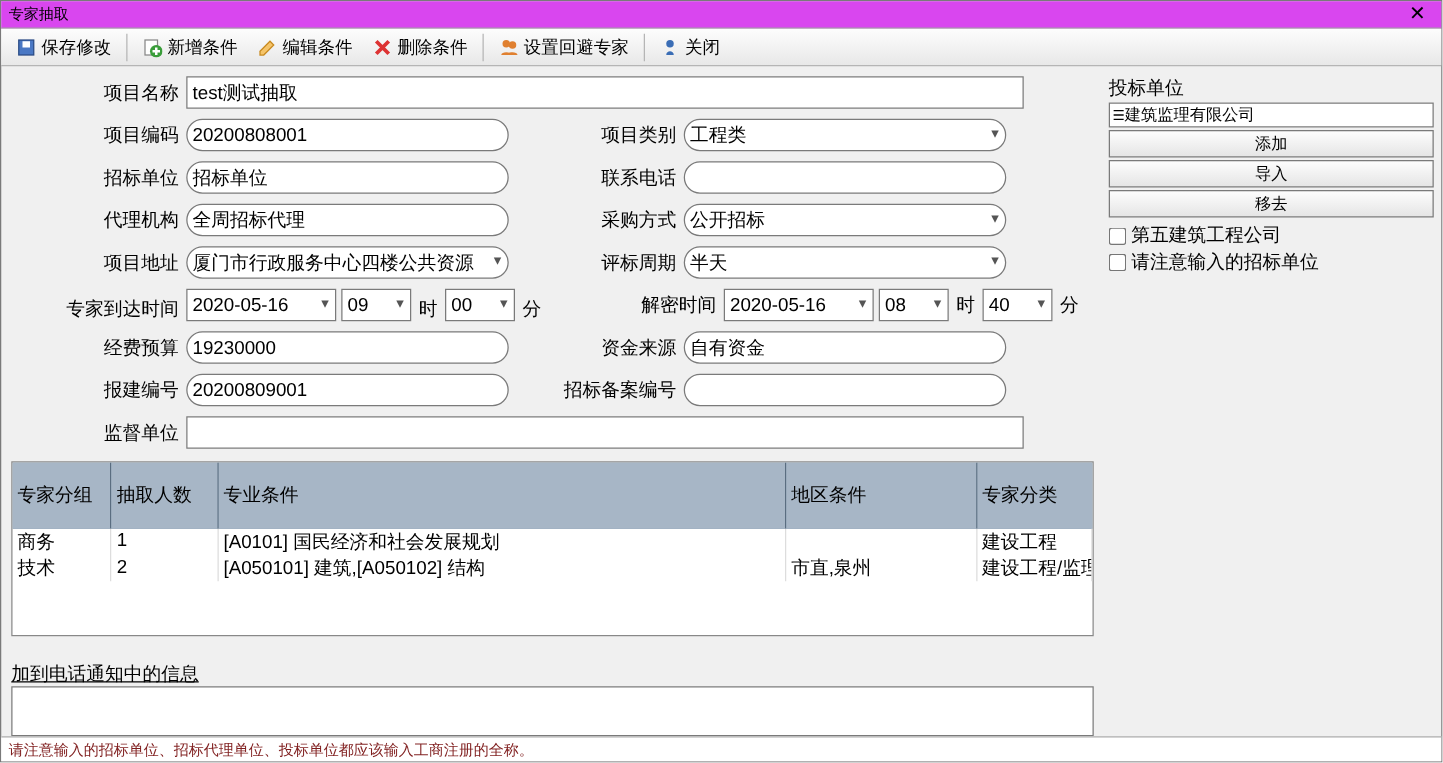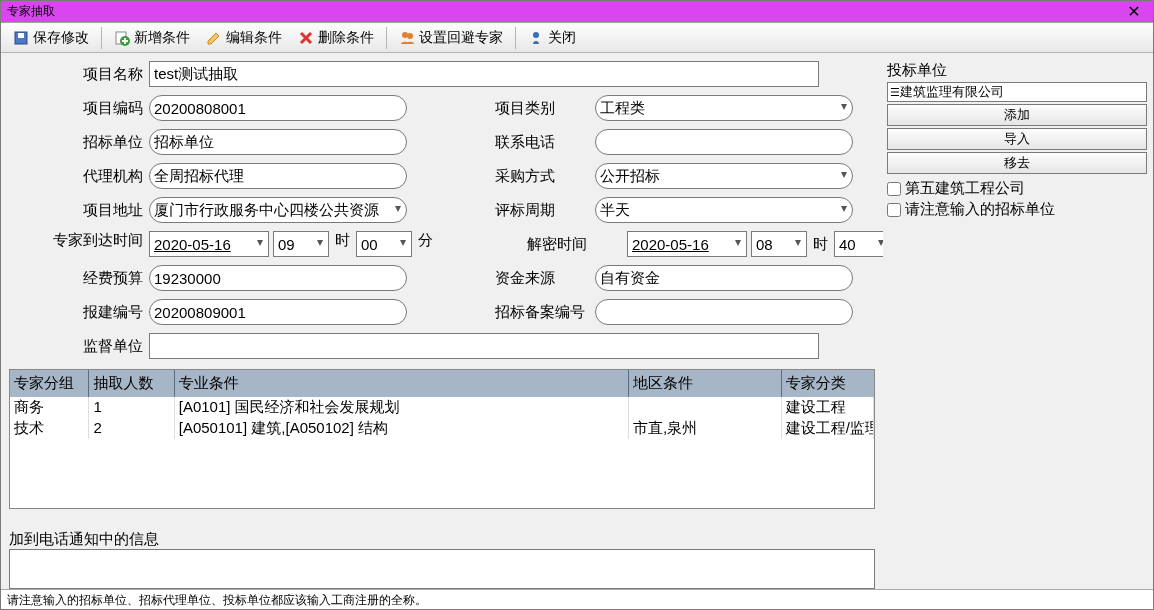--- a/index.html
+++ b/index.html
@@ -10,51 +10,51 @@
 .titlebar .close { width: 26px; text-align: center; cursor: pointer; font-size: 16px; line-height: 20px; }
 .toolbar { height: 30px; background: linear-gradient(#fdfdfd,#e8e8e8); border-bottom: 1px solid #b5b5b5; display: flex; align-items: center; padding: 0 6px; gap: 4px; }
 .tbtn { display: flex; align-items: center; gap: 4px; padding: 2px 6px; cursor: pointer; font-size: 14px; border-radius: 2px; }
 .tbtn .ico { width: 16px; height: 16px; display: inline-flex; align-items: center; justify-content: center; }
 .sep { width: 1px; height: 22px; background: #b5b5b5; margin: 0 2px; }
 .content { flex: 1; display: flex; overflow: hidden; }
 .leftpane { flex: 1; display: flex; flex-direction: column; padding: 8px 8px 0 8px; overflow: hidden; }
 .form { }
 .row { display: flex; align-items: center; margin-bottom: 8px; }
 .row .lbl { width: 140px; text-align: right; padding-right: 6px; font-size: 15px; }
-.row .lbl2 { width: 100px; text-align: left; padding-right: 6px; font-size: 15px; margin-left: 48px; }
+.row .lbl2 { width: 100px; text-align: right; padding-right: 6px; font-size: 15px; }
 .tin { height: 26px; border: 1px solid #7a7a7a; background: #fff; padding: 0 4px; font-size: 15px; }
 .sel { height: 26px; border: 1px solid #7a7a7a; background: #fff; padding: 0 4px; font-size: 15px; appearance: none; position: relative; }
 .selwrap { position: relative; display: inline-block; }
 .selwrap::after { content: "▾"; position: absolute; right: 6px; top: 4px; pointer-events: none; font-size: 12px; color: #555; }
 .wide { width: 670px; }
 .mid { width: 258px; border-radius: 13px; }
-.small { width: 120px; text-decoration: underline; }
+.small { width: 120px; }
 .tiny { width: 56px; }
 .unit { margin: 0 6px; font-size: 15px; }
 .cols { display: flex; gap: 40px; }
 .table { border: 1px solid #888; background: #fff; margin-top: 2px; flex: 0 0 140px; overflow: hidden; }
 .table .th { display: flex; background: #728aa1; color: #000; font-size: 15px; }
-.table .th div { padding: 4px 4px; border-right: 1px solid #5a6d80; background: #a7b6c6; }
+.table .th div { padding: 17px 4px; border-right: 1px solid #5a6d80; background: #a7b6c6; }
 .table .th div:last-child { border-right: none; }
 .table .tr { display: flex; font-size: 15px; }
 .table .tr div { padding: 1px 4px; border-right: 1px solid #ddd; overflow: hidden; white-space: nowrap; }
 .c1 { width: 80px; } .c2 { width: 86px; } .c3 { width: 458px; } .c4 { width: 154px; } .c5 { width: 93px; }
 .spacer { flex: 1; }
 .notewrap { margin-top: 4px; }
-.notewrap .lbl3 { font-size: 15px; }
+.notewrap .lbl3 { font-size: 15px; text-decoration: underline; }
 .notebox { width: 100%; height: 40px; border: 1px solid #7a7a7a; background: #fff; }
 .rightpane { width: 270px; border-left: none; padding: 8px 6px 0 4px; }
 .rptitle { font-size: 15px; }
 .rpbar { display: flex; gap: 2px; margin: 2px 0 4px 0; flex-direction: column; }
 .rpsel { flex: 1; height: 22px; border: 1px solid #7a7a7a; background: #fff; font-size: 13px; padding: 0 2px; overflow: hidden; }
 .rpbtn { height: 22px; padding: 0 5px; border: 1px solid #7a7a7a; background: linear-gradient(#fdfdfd,#e5e5e5); font-size: 13px; cursor: pointer; }
 .rplist { border: none; font-size: 15px; }
 .rpitem { display: flex; align-items: center; gap: 4px; padding: 1px 0; }
 .rpitem input[type=checkbox] { width: 14px; height: 14px; }
-.footer { height: 20px; background: #fff; border-top: 1px solid #aaa; font-size: 12px; padding: 2px 6px; color: #000000; }
+.footer { height: 20px; background: #fff; border-top: 1px solid #aaa; font-size: 12px; padding: 2px 6px; color: #7f1d1d; }
 </style>
 </head>
 <body>
 
 <div class="window">
  <div class="titlebar">
   <span class="title">专家抽取</span>
   <span class="close">✕</span>
  </div>
 
@@ -165,21 +165,21 @@
       <div class="lbl">项目地址</div>
       <span class="selwrap"><input class="sel mid" value="厦门市行政服务中心四楼公共资源" style=""></span>
      </div>
      <div style="display:flex;align-items:center">
       <div class="lbl2">评标周期</div>
       <span class="selwrap"><input class="sel mid" value="半天" style=""></span>
      </div>
     </div>
 
     <div class="row cols">
-     <div style="display:flex;align-items:flex-start">
+     <div style="display:flex;align-items:flex-end">
       <div class="lbl">专家到达时间</div>
       <span class="selwrap"><input class="sel small" value="2020-05-16" style=""></span>
       <span class="selwrap" style="margin-left:4px"><input class="sel tiny" value="09" style=""></span>
       <span class="unit">时</span>
       <span class="selwrap"><input class="sel tiny" value="00" style=""></span>
       <span class="unit">分</span>
      </div>
      <div style="display:flex;align-items:center">
       <div class="lbl2">解密时间</div>
       <span class="selwrap"><input class="sel small" value="2020-05-16" style=""></span>

